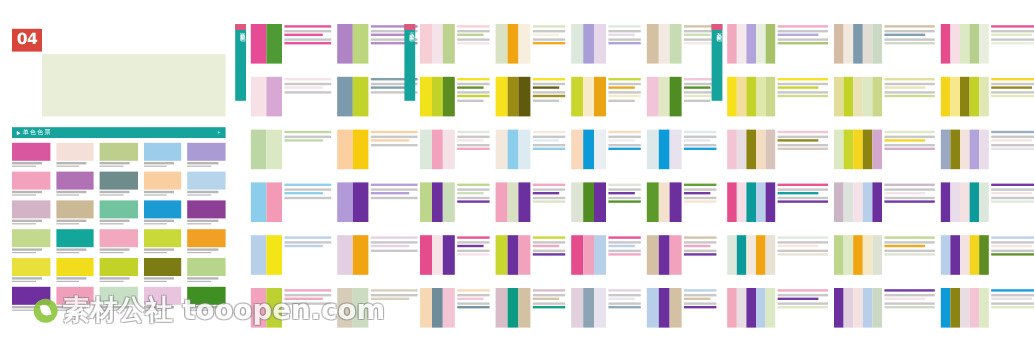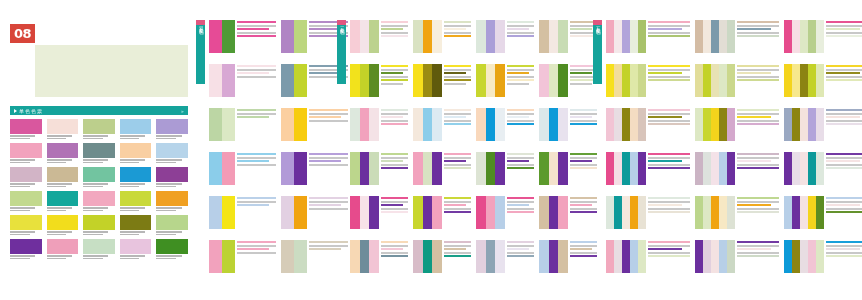--- a/index.html
+++ b/index.html
@@ -147,21 +147,21 @@
   }
 </style>
 </head>
 <body>
 
 <div class="page">
 
   <div class="left-panel">
 
     <div class="title-bar">
-      <div class="title-num">08</div>
+      <div class="title-num">04</div>
     </div>
 
     <div class="hero-area"></div>
 
     <div class="swatch-head">
       <div class="swatch-head-left">
         <span class="dot-tri"></span>
         <span class="swatch-head-label">单色色票</span>
       </div>
       <span class="swatch-head-right">▸</span>
@@ -1172,14 +1172,18 @@
               <div class="combo-line" style="background: rgb(154, 154, 154); width: 100%; opacity: 0.55;"></div>
               <div class="combo-line" style="background: rgb(232, 221, 226); width: 82%; opacity: 0.95;"></div>
               <div class="combo-line" style="background: rgb(154, 154, 154); width: 100%; opacity: 0.55;"></div>
               <div class="combo-line" style="background: rgb(221, 232, 196); width: 100%; opacity: 0.95;"></div>
             </div>
           </div>
         </div>
       </div>
     </div>
 
+  <div class="watermark">
+    <div class="wm-logo" style="background: rgb(140, 198, 62);"></div>
+    <div class="wm-text">素材公社 tooopen.com</div>
+  </div>
 
 </div>
 
 </body></html>

